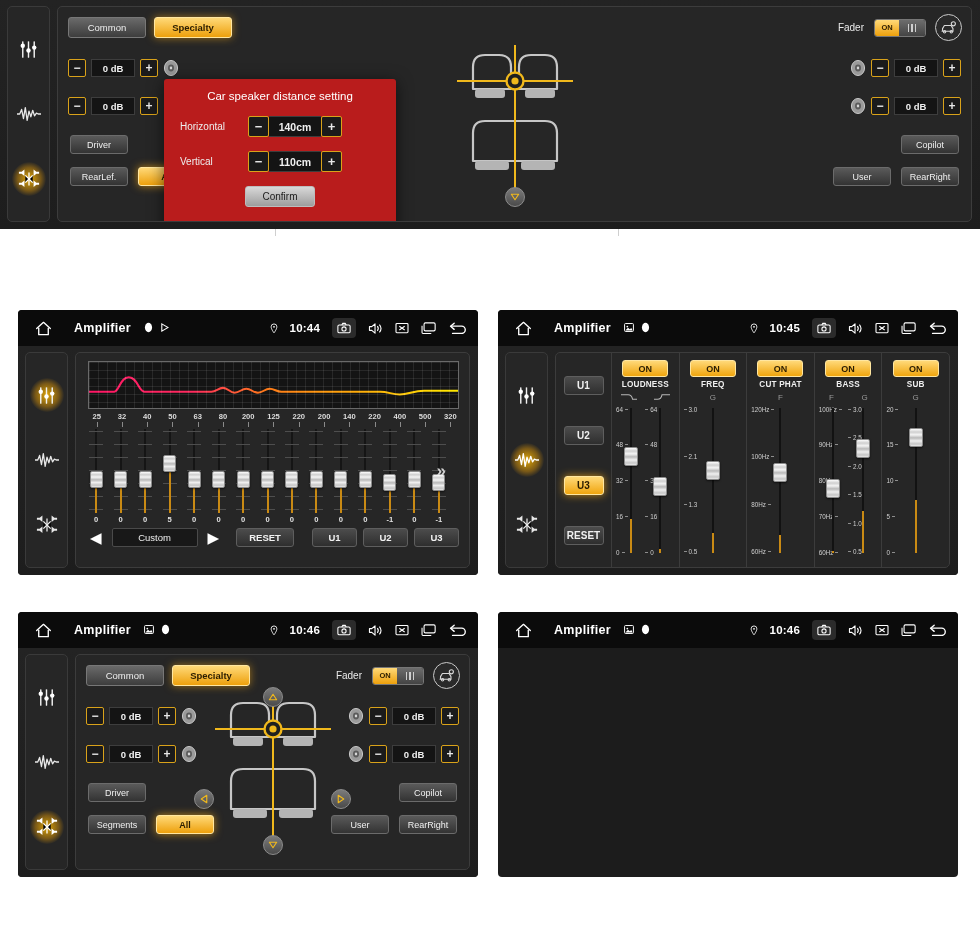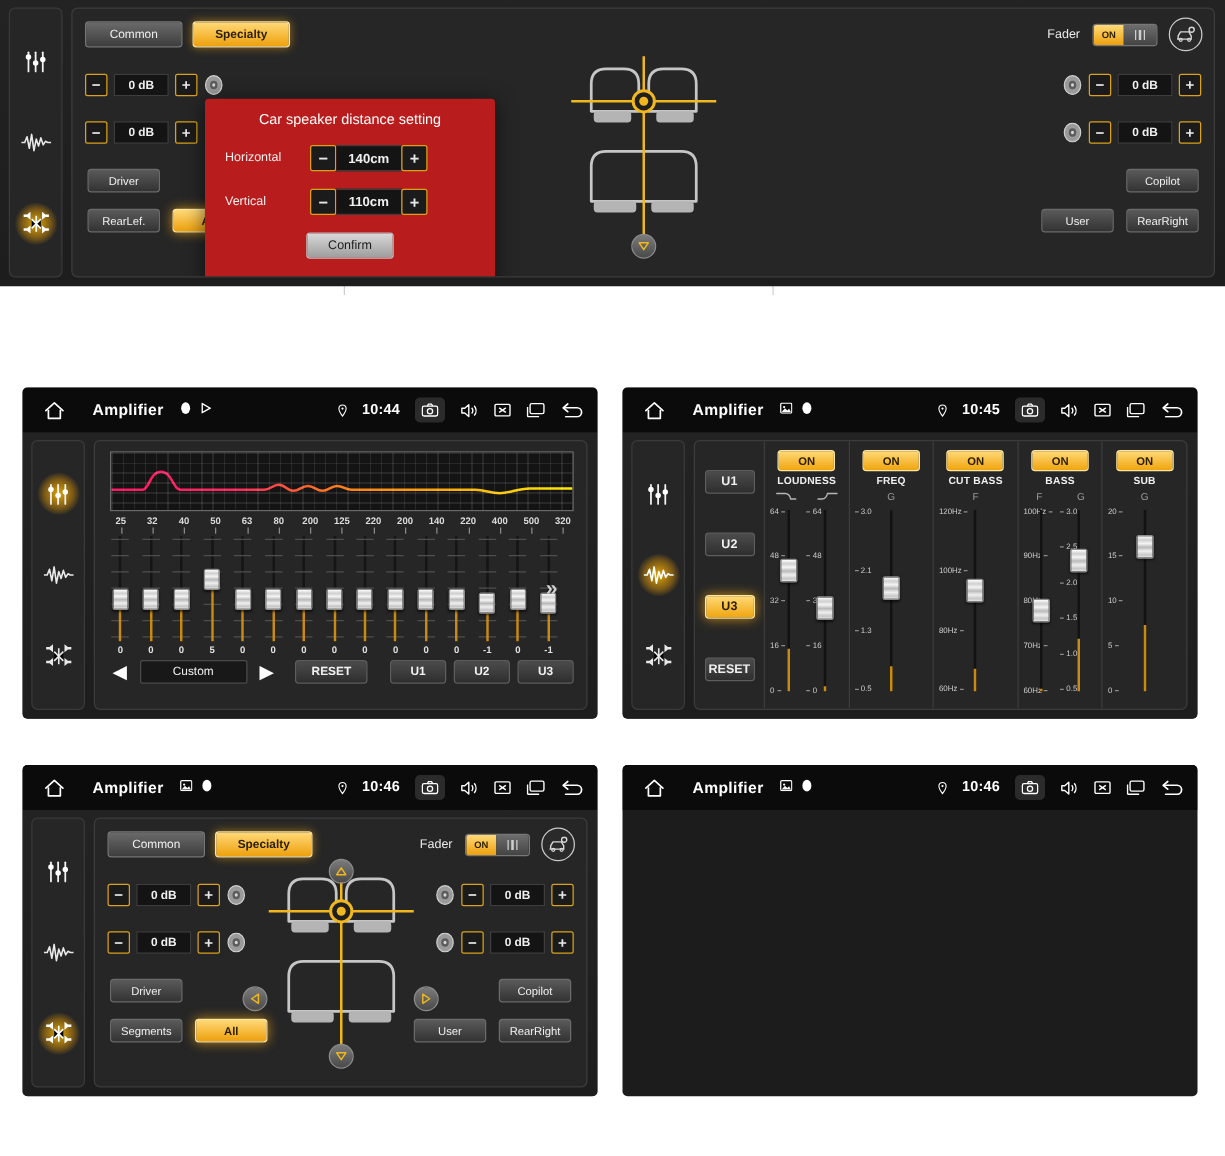--- a/index.html
+++ b/index.html
@@ -951,21 +951,21 @@
                       </div>
                     </div>
                     <div class="vs-rail"></div>
                     <div class="vs-fill" style="height: 20.44px;"></div>
                     <div class="vs-knob" style="top: 58.56px;"></div>
                   </div>
                 </div>
               </div>
               <div class="xo-col">
                 <div class="xo-on">ON</div>
-                <div class="xo-name">CUT BASS</div>
+                <div class="xo-name">CUT PHAT</div>
                 <div class="xo-sub one">
                   <span>F</span>
                 </div>
                 <div class="xo-body">
                   <div class="vslider">
                     <div class="vs-scale left">
                       <div>
                         <span>120Hz</span>
                         <span class="vs-tick"></span>
                       </div>

